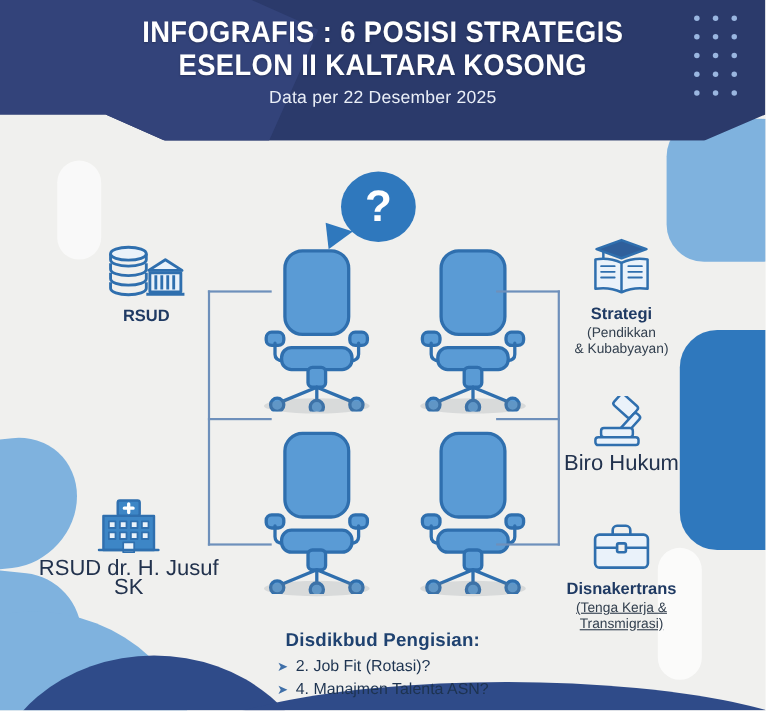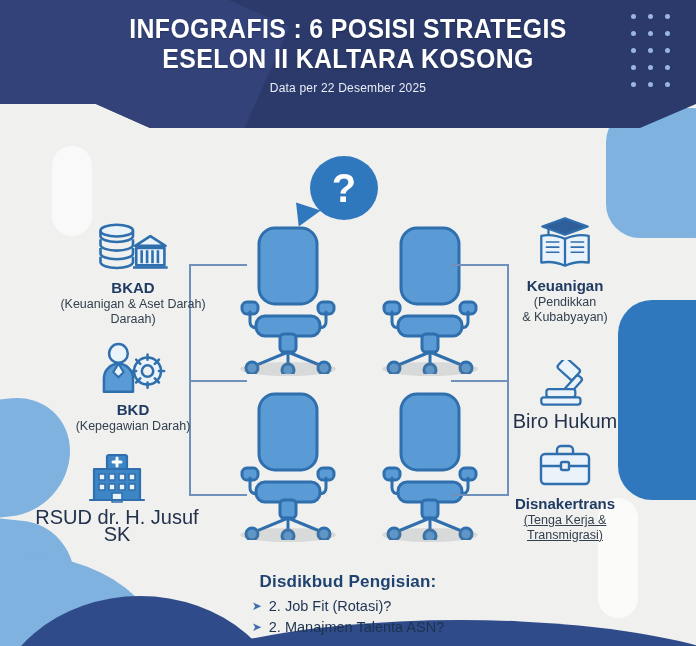--- a/index.html
+++ b/index.html
@@ -75,21 +75,21 @@
     color:#ffffff;
     font-weight:bold;
     font-size:27px;
     letter-spacing:.4px;
     line-height:30px;
     transform:scaleX(.92);
     text-shadow:0 1px 2px rgba(0,0,0,.25);
   }
   .subtitle{
     color:#e9eef7;
-    font-size:12px;
+    font-size:16px;
     margin-top:7px;
     letter-spacing:.2px;
   }
   .dot-grid{
     position:absolute;right:22px;top:14px;z-index:3;
     display:grid;grid-template-columns:repeat(3,9px);
     grid-auto-rows:9px;gap:8px;
   }
   .dot-grid i{display:block;width:5px;height:5px;border-radius:50%;background:#9ab6e0;}
 
@@ -288,41 +288,23 @@
             <path d="M6 16 v5 a15 5.4 0 0 0 30 0 v-5"></path>
             <path d="M6 24 v5 a15 5.4 0 0 0 30 0 v-5"></path>
             <path d="M6 32 v5 a15 5.4 0 0 0 30 0 v-5"></path>
             <path d="M38 22 L52 13 L66 22 Z" fill="#eaf2fa"></path>
             <rect x="39" y="24" width="26" height="16" fill="#eaf2fa"></rect>
             <path d="M44 26 v12 M49 26 v12 M54 26 v12 M59 26 v12"></path>
             <path d="M36 42 h32"></path>
           </g>
         </svg>
       </div>
-      <div class="name">BKAD</div>
-      <div class="sub" style="white-space:pre-line;">(Keuanigan &amp; Aset Darah)
-Daraah)</div>
-    </div>
-
-    <div class="node" style="left:38px;top:210px;">
-      <div class="icon">
-        <svg viewBox="0 0 72 52" width="76" height="54">
-          <g stroke="#2f6fae" stroke-width="2.4" fill="#5a9bd5" stroke-linejoin="round">
-            <circle cx="22" cy="11" r="9" fill="#eaf2fa"></circle>
-            <path d="M8 48 v-13 a14 14 0 0 1 28 0 v13 Z"></path>
-            <path d="M22 21 l-5 8 l5 5 l5 -5 Z" fill="#eaf2fa" stroke-width="2"></path>
-            <circle cx="50" cy="28" r="13" fill="#eaf2fa"></circle>
-            <circle cx="50" cy="28" r="5.5" fill="#f0f0ee"></circle>
-            <path d="M50 12 v5 M50 39 v5 M34 28 h5 M61 28 h5 M39 17 l4 4 M57 35 l4 4 M61 17 l-4 4 M43 35 l-4 4" stroke-linecap="round"></path>
-          </g>
-        </svg>
-      </div>
-      <div class="name">BKD</div>
-      <div class="sub" style="white-space:pre-line;">(Kepegawian Darah)</div>
-    </div>
+      <div class="name">RSUD</div>
+    </div>
+
 
     <div class="node" style="left:22px;top:318px;">
       <div class="icon">
         <svg viewBox="0 0 62 52" width="62" height="52">
           <g stroke="#2f6fae" stroke-width="2.2" fill="#3d86c6" stroke-linejoin="round">
             <rect x="21" y="3" width="20" height="14" rx="2"></rect>
             <path d="M31 6 v8 M27 10 h8" stroke="#ffffff" stroke-width="3" stroke-linecap="round"></path>
             <rect x="8" y="17" width="46" height="31"></rect>
             <g fill="#eaf2fa" stroke-width="1.6">
               <rect x="13" y="22" width="6" height="6"></rect>
@@ -348,41 +330,41 @@
         <svg viewBox="0 0 64 56" width="66" height="58">
           <g stroke="#2f6fae" stroke-width="2.2" fill="none" stroke-linejoin="round">
             <path d="M32 4 L54 12 L32 20 L10 12 Z" fill="#2f5f9b"></path>
             <path d="M16 15 v7" stroke-linecap="round"></path>
             <path d="M32 24 q-11 -5 -23 -3 v26 q12 -2 23 3 q11 -5 23 -3 V21 q-12 -2 -23 3 Z" fill="#eaf2fa"></path>
             <path d="M32 24 v26"></path>
             <path d="M14 27 h12 M14 32 h12 M14 37 h12 M38 27 h12 M38 32 h12 M38 37 h12" stroke-width="1.6" stroke-linecap="round"></path>
           </g>
         </svg>
       </div>
-      <div class="name">Keuanigan</div>
+      <div class="name">Strategi</div>
       <div class="sub" style="white-space:pre-line;">(Pendikkan
 &amp; Kubabyayan)</div>
     </div>
 
     <div class="node" style="left:470px;top:222px;">
       <div class="icon">
         <svg viewBox="0 0 64 46" width="66" height="48">
           <g stroke="#2f6fae" stroke-width="2.2" fill="#eaf2fa" stroke-linejoin="round">
             <rect x="26" y="2" width="20" height="13" rx="2.5" transform="rotate(42 36 8)"></rect>
             <rect x="36" y="13" width="7" height="22" rx="2.5" transform="rotate(42 39 24)"></rect>
             <rect x="14" y="28" width="28" height="8" rx="2.5"></rect>
             <rect x="9" y="36" width="38" height="7" rx="2.5"></rect>
           </g>
         </svg>
       </div>
       <div class="name reg">Biro Hukum</div>
       <div class="sub" style="white-space:pre-line;"></div>
     </div>
 
-    <div class="node" style="left:470px;top:304px;">
+    <div class="node" style="left:470px;top:336px;">
       <div class="icon">
         <svg viewBox="0 0 64 48" width="64" height="48">
           <g stroke="#2f6fae" stroke-width="2.4" fill="none" stroke-linejoin="round">
             <path d="M24 12 V8 a4 4 0 0 1 4 -4 h8 a4 4 0 0 1 4 4 v4"></path>
             <rect x="8" y="12" width="48" height="30" rx="4" fill="#eaf2fa"></rect>
             <path d="M8 24 h20 M36 24 h20"></path>
             <rect x="28" y="20" width="8" height="8" rx="1.5" fill="#f0f0ee"></rect>
           </g>
         </svg>
       </div>
@@ -399,18 +381,18 @@
 
   <div class="strategy">
     <h3>Disdikbud Pengisian:</h3>
     <div class="strat-list">
       <div class="strat-item">
         <span class="arrow">➤</span>
         <span>2. Job Fit (Rotasi)?</span>
       </div>
       <div class="strat-item">
         <span class="arrow">➤</span>
-        <span> 2. Manajmen Talenta ASN?</span>
+        <span> 4. Manajmen Talenta ASN?</span>
       </div>
     </div>
   </div>
 
 </div>
 
 </body></html>

